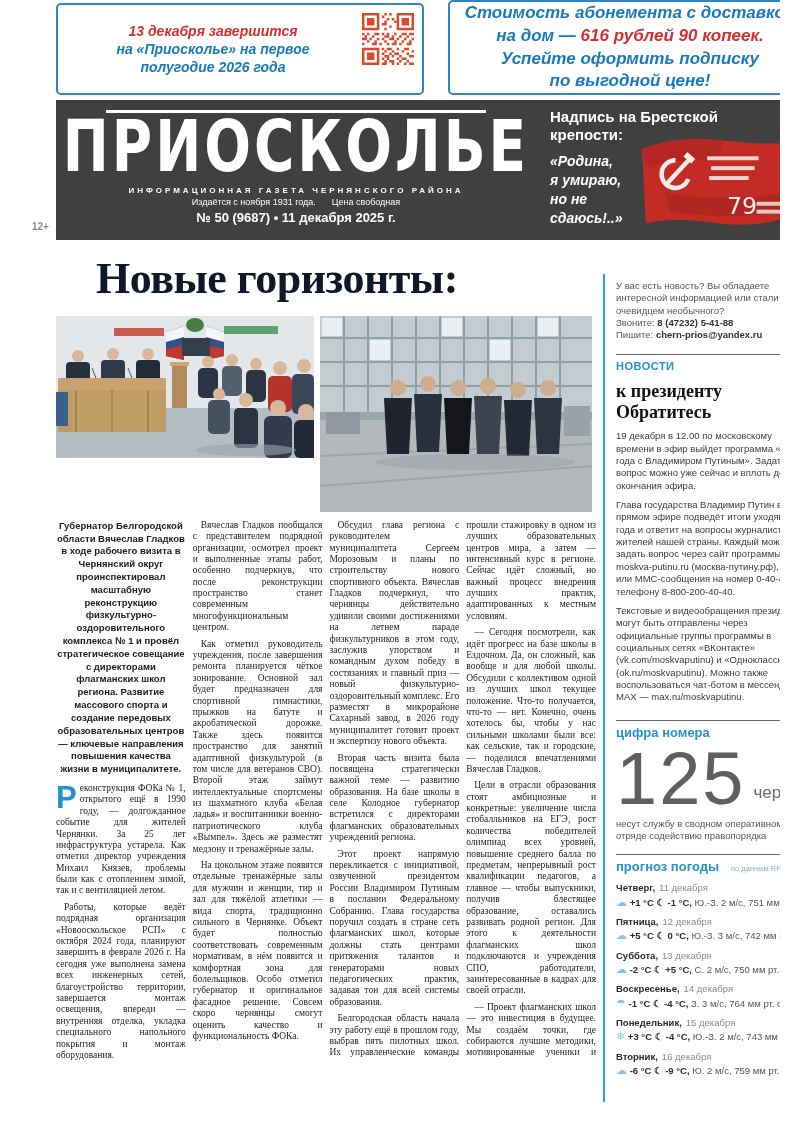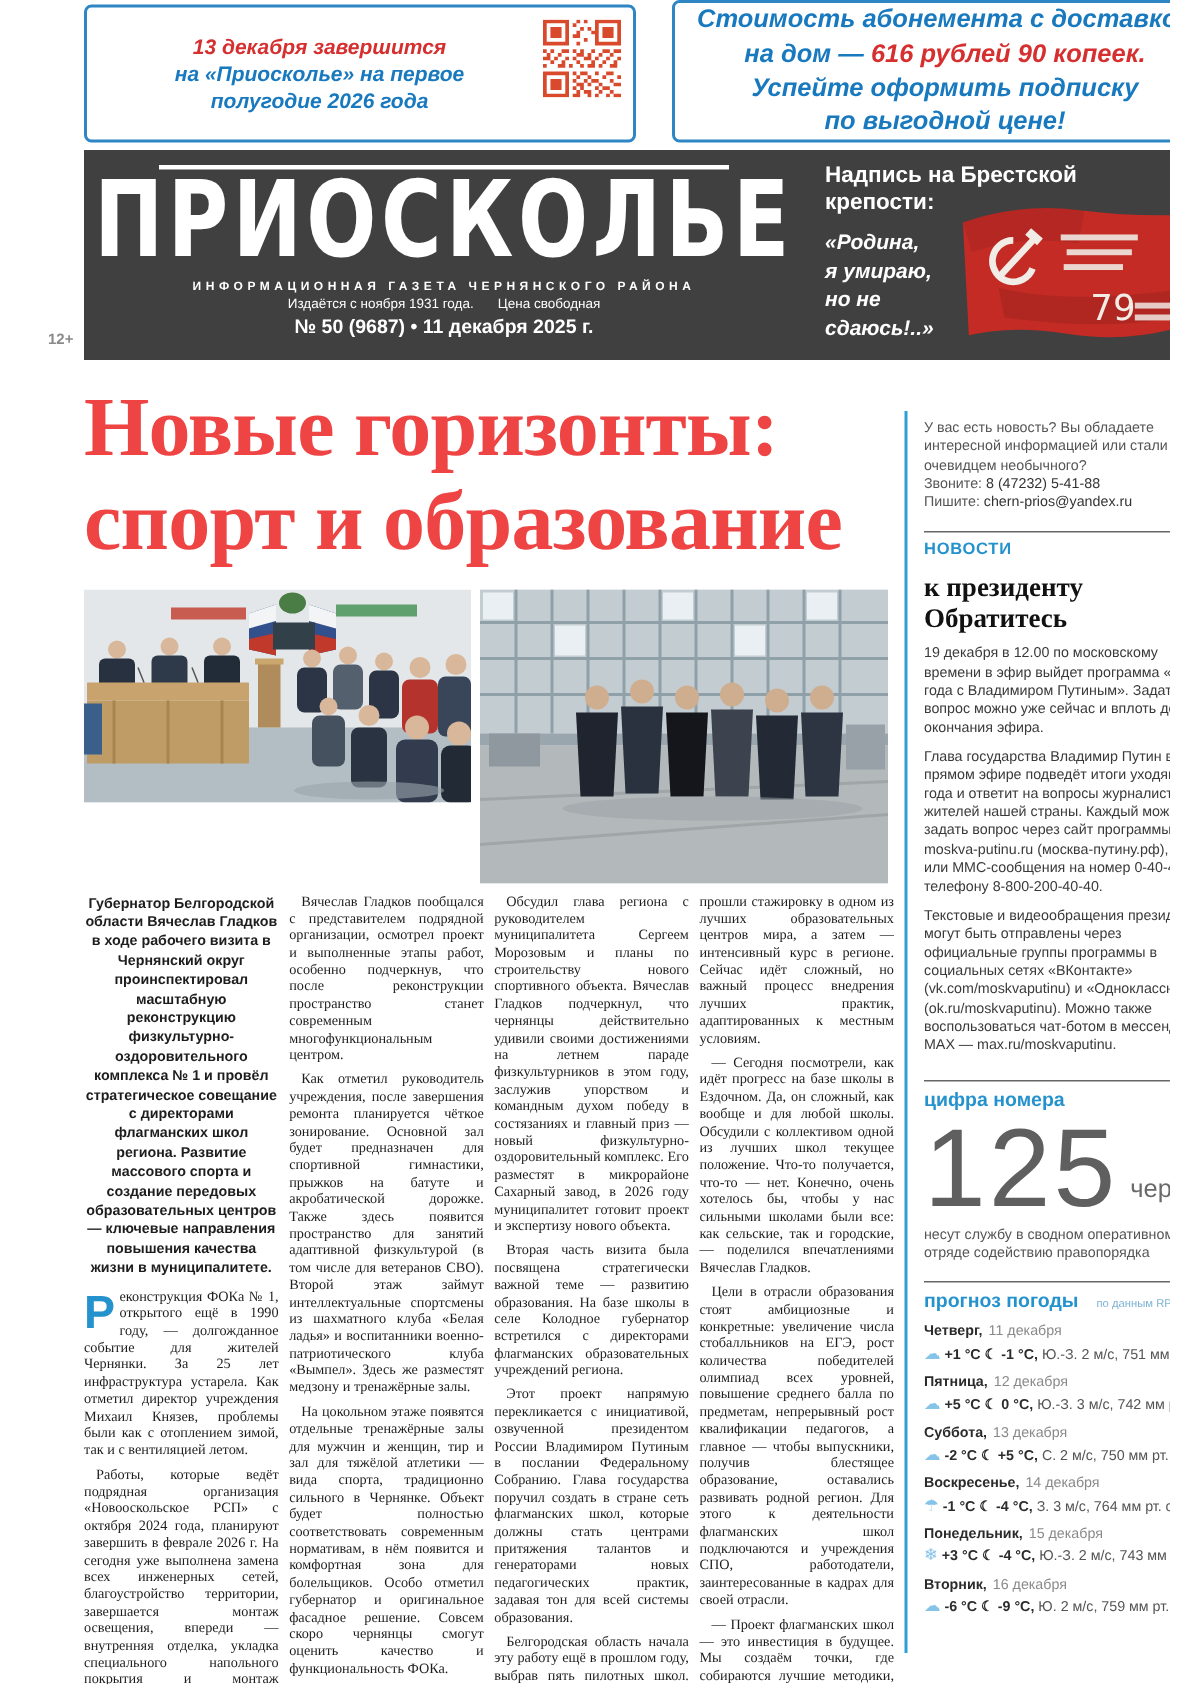--- a/index.html
+++ b/index.html
@@ -45,22 +45,22 @@
   .logo-info span { margin:0 8px; }
   .logo-issue { font-size:13px; font-weight:bold; margin-top:3px; }
   .brest-area { flex:1; position:relative; padding:8px 6px 0 14px; }
   .brest-title { font-size:15px; font-weight:bold; line-height:1.2; }
   .brest-quote { font-size:14px; font-weight:bold; font-style:italic; margin-top:8px; line-height:1.35; }
   .flag-svg { position:absolute; right:8px; top:32px; width:168px; height:100px; }
   .rating { position:absolute; left:12px; top:221px; font-size:10px; font-weight:bold; color:#8a8a8a; }
   
   .article { position:absolute; left:36px; top:254px; width:540px; height:869px; overflow:hidden; }
   .headline {
-    font-family:"Liberation Serif", serif; font-weight:bold; color:#ef4444;
-    font-size:56px; line-height:1.13; letter-spacing:-0.5px;
+    font-family:"Liberation Serif", serif; font-weight:bold; color:#0f172a;
+    font-size:44px; line-height:1.13; letter-spacing:-0.5px;margin-left:40px;
   }
   .photos { display:flex; align-items:flex-start; gap:6px; margin-top:12px; }
   .photo-left  { width:258px; height:142px; flex:0 0 auto; }
   .photo-right { width:272px; height:196px; flex:0 0 auto; }
   .article-text {
     margin-top:8px; height:546px; overflow:hidden;
     column-count:4; column-gap:7px;
     font-family:"Liberation Serif", serif; font-size:9.5px; line-height:1.2;
     text-align:justify; color:#1d1d1d;
   }
@@ -71,21 +71,21 @@
   .body-paragraphs p:first-of-type::first-letter {
     float:left; font-family:"Liberation Sans", sans-serif; font-weight:bold;
     font-size:31px; line-height:0.82; color:#2492cc; padding:2px 3px 0 0;
   }
   
   .v-divider { position:absolute; left:583px; top:274px; width:2px; height:828px; background:#2e9fd6; }
   
   .sidebar { position:absolute; left:596px; top:280px; width:196px; height:843px; overflow:hidden;
     font-size:9.5px; color:#3a3a3a; line-height:1.3; }
   .contact { color:#555; }
-  .contact .hard { font-weight:normal; color:#333; }
+  .contact .hard { font-weight:bold; color:#333; }
   .sb-section { border-top:1px solid #666; margin-top:12px; padding-top:4px; }
   .sb-header { color:#2492cc; font-weight:bold; font-size:11px; letter-spacing:0.5px; }
   .sb-header.lower { font-size:13px; letter-spacing:0; }
   .sb-source { color:#7fb3d4; font-size:7.5px; font-weight:normal; margin-left:12px; }
   .news-title { font-family:"Liberation Serif", serif; font-weight:bold; color:#111;
     font-size:18px; line-height:1.15; margin:8px 0 8px 0; }
   .news-paragraphs p { margin-bottom:7px; }
   .big-number { display:flex; align-items:flex-end; gap:8px; margin-top:2px; }
   .big-number .num { font-size:74px; line-height:0.95; font-weight:200; color:#5f5f5f;
     font-family:"Liberation Sans", sans-serif; letter-spacing:2px; }
@@ -182,21 +182,20 @@
         <rect x="122" y="78" width="30" height="4" fill="#efe8e2" opacity="0.85"></rect>
       </svg>
     </div>
   </div>
   <div class="rating">12+</div>
 
   <div class="article">
     <div class="headline">
 
     <div>Новые горизонты:</div>
-        <div>спорт и образование</div>
       </div>
 
     <div class="photos">
 
       <svg class="photo-left" viewBox="0 0 258 142">
         <rect width="258" height="142" fill="#e3e7e9"></rect>
         <rect y="92" width="258" height="50" fill="#b3bec4"></rect>
         <rect x="58" y="12" width="50" height="8" fill="#c0392b" opacity="0.8"></rect>
         <rect x="168" y="10" width="54" height="8" fill="#3f8f4f" opacity="0.8"></rect>
         <polygon points="110,16 128,10 128,44 110,40" fill="#32508c"></polygon>

